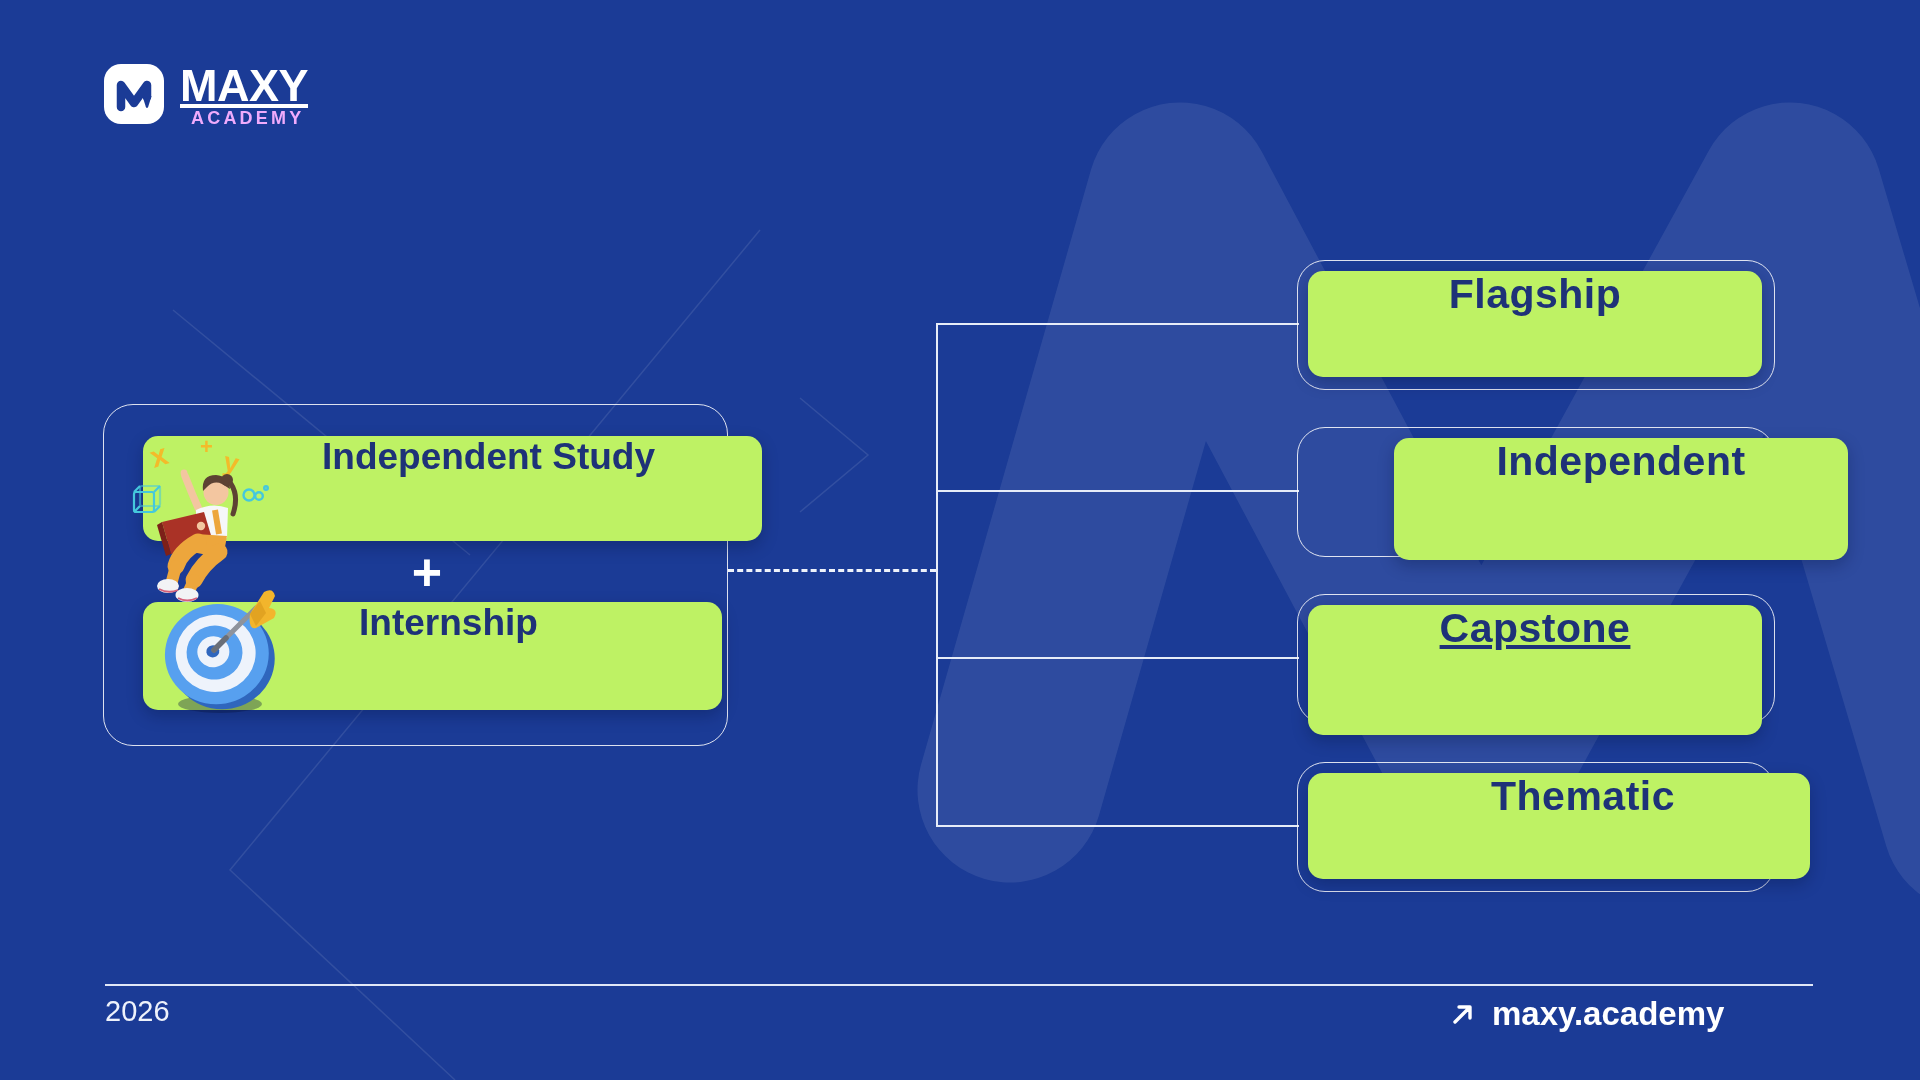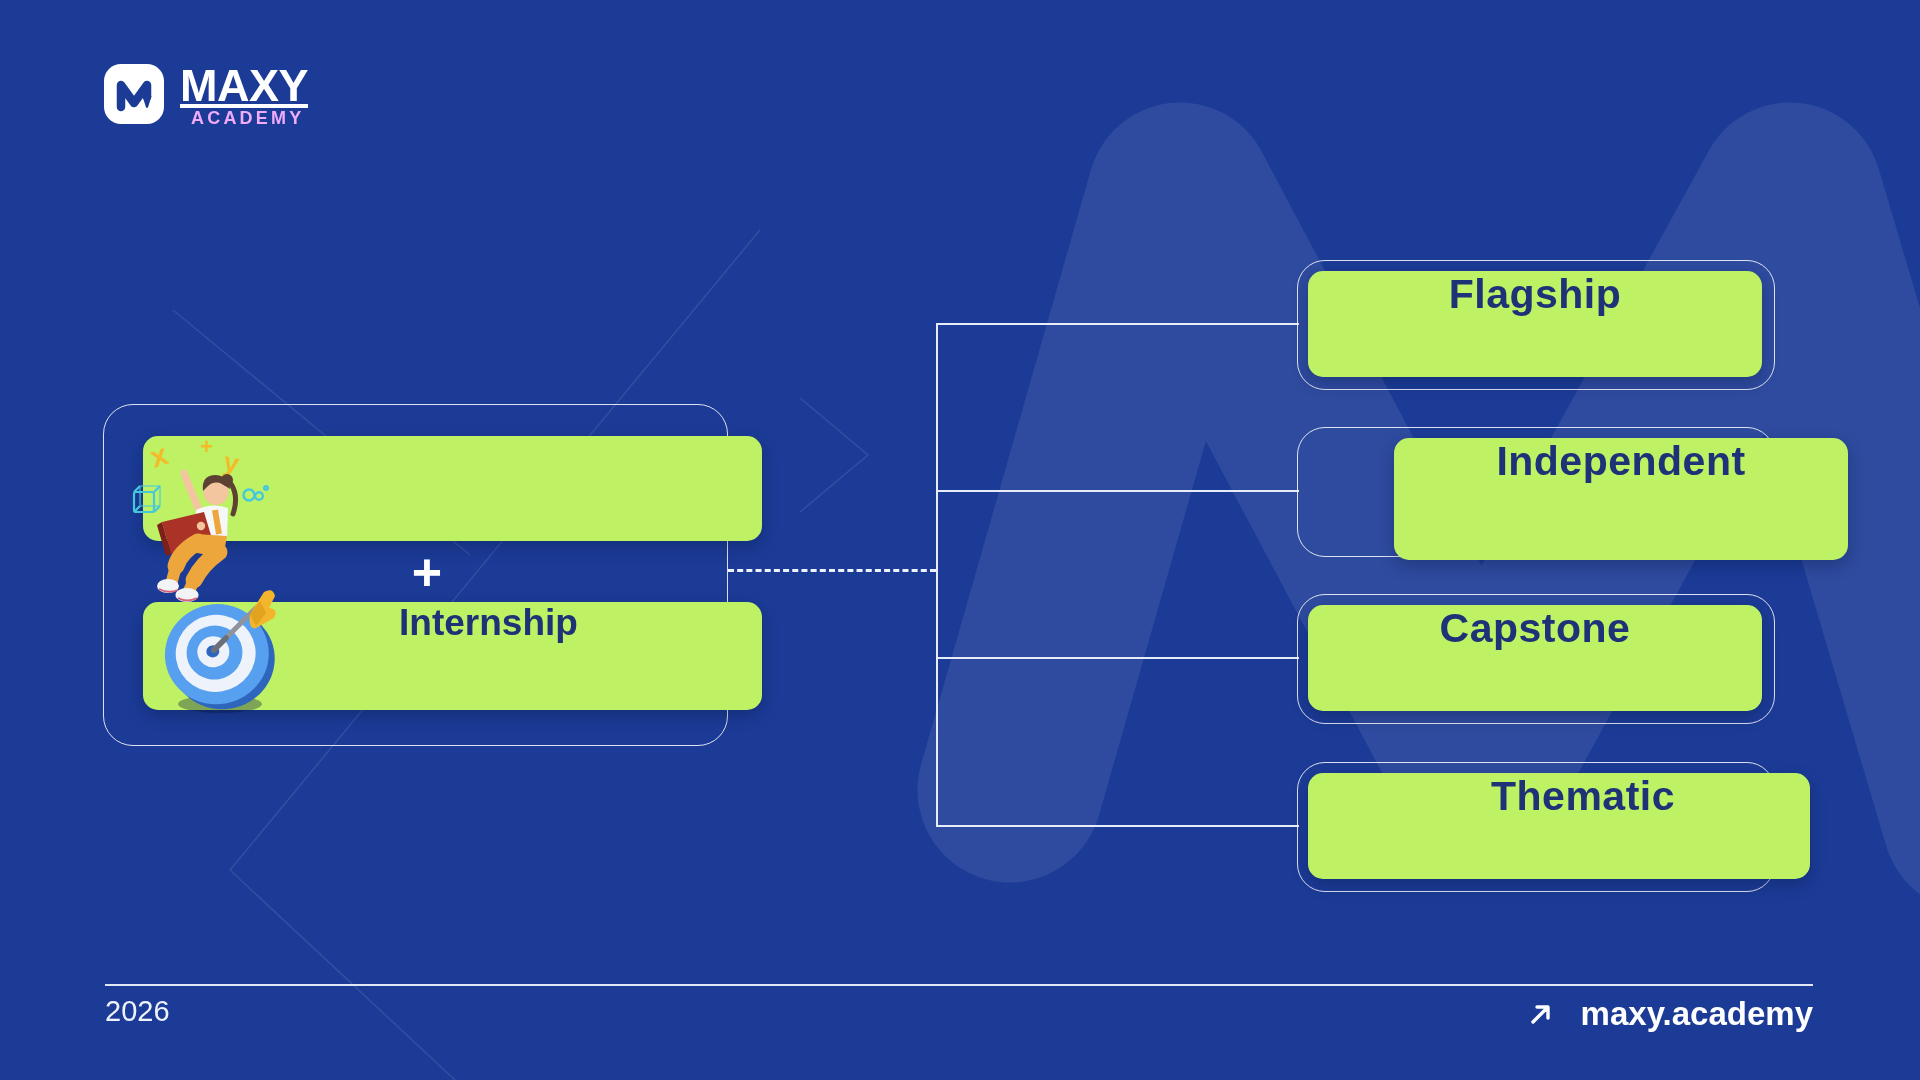--- a/index.html
+++ b/index.html
@@ -28,21 +28,21 @@
   .plus{position:absolute;left:377px;top:541px;width:100px;text-align:center;
         color:#ffffff;font-weight:bold;font-size:52px;line-height:62px;z-index:2;}
   
   .line{position:absolute;background:#e6ecf8;z-index:1;}
   .dashed{position:absolute;border-top:3px dashed #eef2fb;z-index:1;}
   
   .illus{position:absolute;z-index:4;}
   
   .footer-line{position:absolute;left:105px;top:984px;width:1708px;height:2px;background:rgba(242,246,255,0.92);z-index:2;}
   .footer-year{position:absolute;left:105px;top:995px;font-size:29px;color:#eef2fb;z-index:2;}
-  .footer-site{position:absolute;left:1450px;top:995px;width:363px;display:flex;align-items:center;justify-content:flex-end;gap:27px;z-index:2;}
+  .footer-site{position:absolute;left:1450px;top:995px;width:363px;display:flex;align-items:center;gap:16px;z-index:2;}
   .footer-site-text{color:#ffffff;font-weight:bold;font-size:33px;}
 </style>
 </head>
 <body>
 
 <div class="canvas">
 
   <svg class="bg-decor" viewBox="0 0 1920 1080">
     <polyline points="1010,790 1180,195 1480,760 1790,195 1975,820" fill="none" stroke="rgba(255,255,255,0.085)" stroke-width="185" stroke-linecap="round" stroke-linejoin="round"></polyline>
     <g stroke="rgba(255,255,255,0.10)" stroke-width="1.5" fill="none">
@@ -69,25 +69,26 @@
 
   <div class="card left-card" style="left:143px;top:436px;width:547px;height:105px;padding-left:72px;">
 
     <svg class="illus" style="left:98px;top:47px;" width="30" height="22" viewBox="0 0 30 22">
       <g fill="none" stroke="#45c8dc" stroke-width="2.4">
         <circle cx="8" cy="12" r="5.5"></circle>
           <circle cx="18" cy="13" r="3.8"></circle>
           <circle cx="25" cy="5" r="1.8"></circle>
       </g>
     </svg>
+    <span class="card-label">Independent Study</span>
   </div>
 
   <div class="plus">+</div>
 
-  <div class="card left-card" style="left:143px;top:602px;width:547px;height:108px;padding-left:72px;">
+  <div class="card left-card" style="left:143px;top:602px;width:547px;height:108px;padding-left:32px;">
     <span class="card-label">Internship</span>
   </div>
 
   <svg class="illus" style="left:126px;top:430px;" width="128" height="172" viewBox="0 0 128 172">
     <text x="28" y="38" font-size="30" font-weight="bold" fill="#f3bb2a" transform="rotate(-18 28 38)">x</text>
     <text x="74" y="24" font-size="22" font-weight="bold" fill="#f3bb2a">+</text>
     <text x="96" y="40" font-size="27" font-weight="bold" fill="#f3bb2a" transform="rotate(12 96 40)">y</text>
     <g stroke="#45c8dc" stroke-width="2.2" fill="none">
       <rect x="8" y="62" width="20" height="20" rx="2"></rect>
       <rect x="14" y="56" width="20" height="20" rx="2" opacity="0.55"></rect>
@@ -149,21 +150,21 @@
   <div class="card right-card" style="left:1308px;top:271px;width:454px;height:106px;">
     <span class="card-label">Flagship</span>
   </div>
 
   <div class="outline" style="left:1297px;top:427px;width:476px;height:128px;"></div>
   <div class="card right-card" style="left:1353px;top:438px;width:454px;height:122px;margin-left:41px;">
     <span class="card-label">Independent</span>
   </div>
 
   <div class="outline" style="left:1297px;top:594px;width:476px;height:128px;"></div>
-  <div class="card right-card" style="left:1308px;top:605px;width:454px;height:106px;">
+  <div class="card right-card" style="left:1308px;top:605px;width:454px;height:130px;text-decoration:underline;">
     <span class="card-label">Capstone</span>
   </div>
 
   <div class="outline" style="left:1297px;top:762px;width:476px;height:128px;"></div>
   <div class="card right-card" style="left:1308px;top:773px;width:454px;height:106px;padding-left:48px;">
     <span class="card-label">Thematic</span>
   </div>
 
   <div class="footer-line"></div>
   <div class="footer-year">2026</div>

